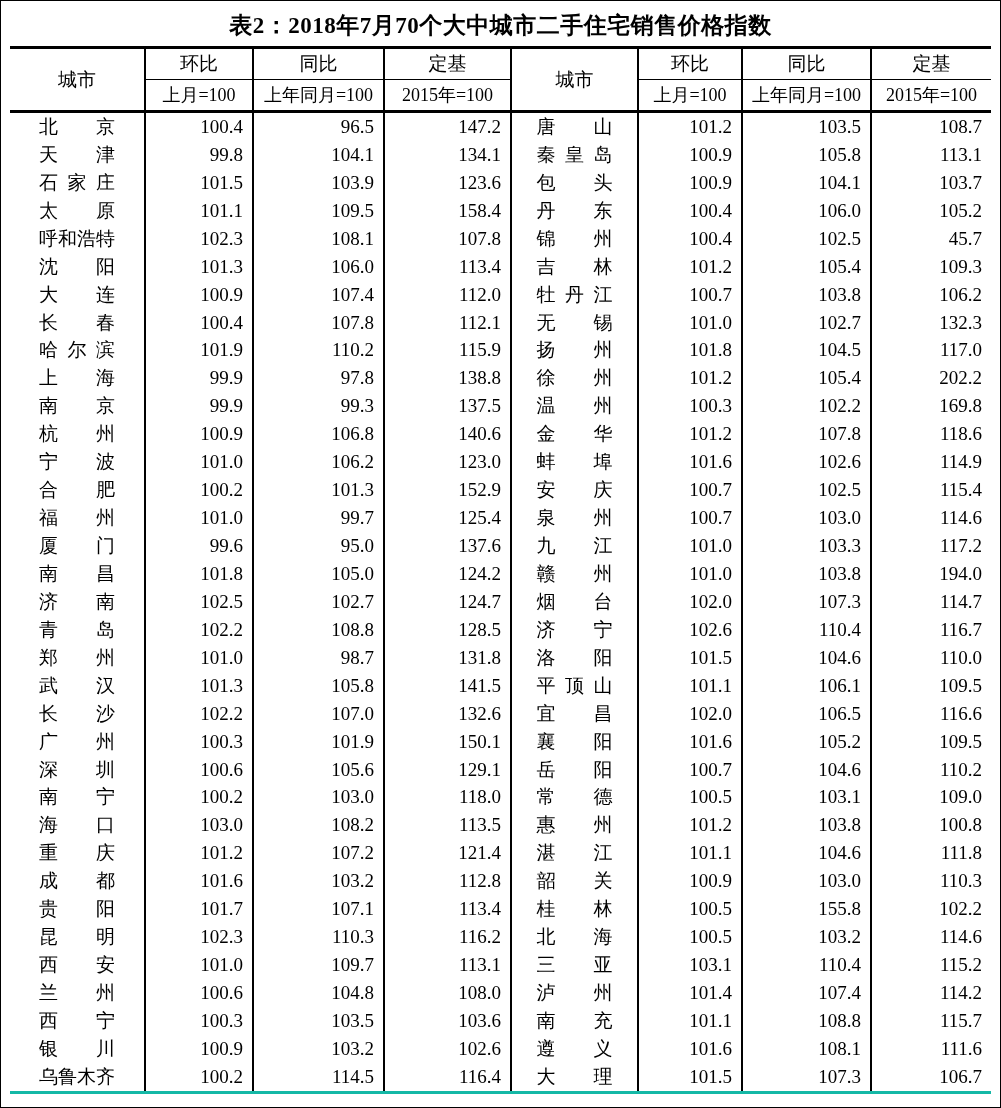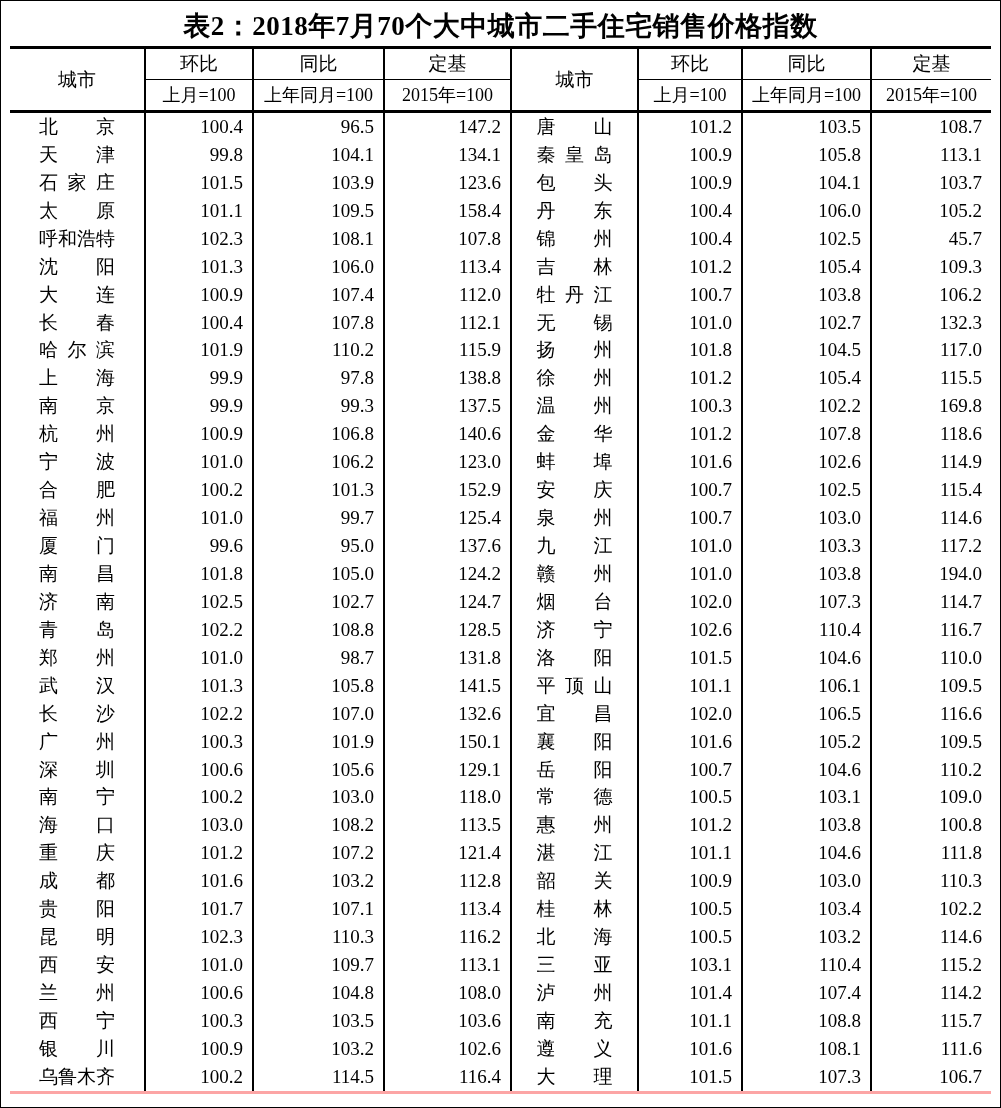--- a/index.html
+++ b/index.html
@@ -16,30 +16,30 @@
     border: 1px solid #000;
     background: #fff;
     overflow: hidden;
   }
   .title {
     margin-top: 9px;
     height: 36px;
     line-height: 32px;
     text-align: center;
     font-weight: bold;
-    font-size: 27px;
+    font-size: 23px;
     letter-spacing: 0.5px;
   }
   table.idx {
     border-collapse: collapse;
     table-layout: fixed;
     margin-left: 9px;
     width: 981px;
     border-top: 3px solid #000;
-    border-bottom: 3px solid #fca5a5;
+    border-bottom: 3px solid #14b8a6;
   }
   .idx th, .idx td {
     padding: 0;
     font-weight: normal;
     font-size: 19px;
     overflow: hidden;
     white-space: nowrap;
   }
   .idx th { border-right: 2px solid #000; text-align: center; }
   .idx th:last-child, .idx td:last-child { border-right: none; }
@@ -189,21 +189,21 @@
           <td class="num">117.0</td>
         </tr>
         <tr>
           <td class="city"><span class="cityname">上海</span></td>
           <td class="num">99.9</td>
           <td class="num">97.8</td>
           <td class="num">138.8</td>
           <td class="city"><span class="cityname">徐州</span></td>
           <td class="num">101.2</td>
           <td class="num">105.4</td>
-          <td class="num">115.5</td>
+          <td class="num">202.2</td>
         </tr>
         <tr>
           <td class="city"><span class="cityname">南京</span></td>
           <td class="num">99.9</td>
           <td class="num">99.3</td>
           <td class="num">137.5</td>
           <td class="city"><span class="cityname">温州</span></td>
           <td class="num">100.3</td>
           <td class="num">102.2</td>
           <td class="num">169.8</td>
@@ -378,21 +378,21 @@
           <td class="num">103.0</td>
           <td class="num">110.3</td>
         </tr>
         <tr>
           <td class="city"><span class="cityname">贵阳</span></td>
           <td class="num">101.7</td>
           <td class="num">107.1</td>
           <td class="num">113.4</td>
           <td class="city"><span class="cityname">桂林</span></td>
           <td class="num">100.5</td>
-          <td class="num">103.4</td>
+          <td class="num">155.8</td>
           <td class="num">102.2</td>
         </tr>
         <tr>
           <td class="city"><span class="cityname">昆明</span></td>
           <td class="num">102.3</td>
           <td class="num">110.3</td>
           <td class="num">116.2</td>
           <td class="city"><span class="cityname">北海</span></td>
           <td class="num">100.5</td>
           <td class="num">103.2</td>

